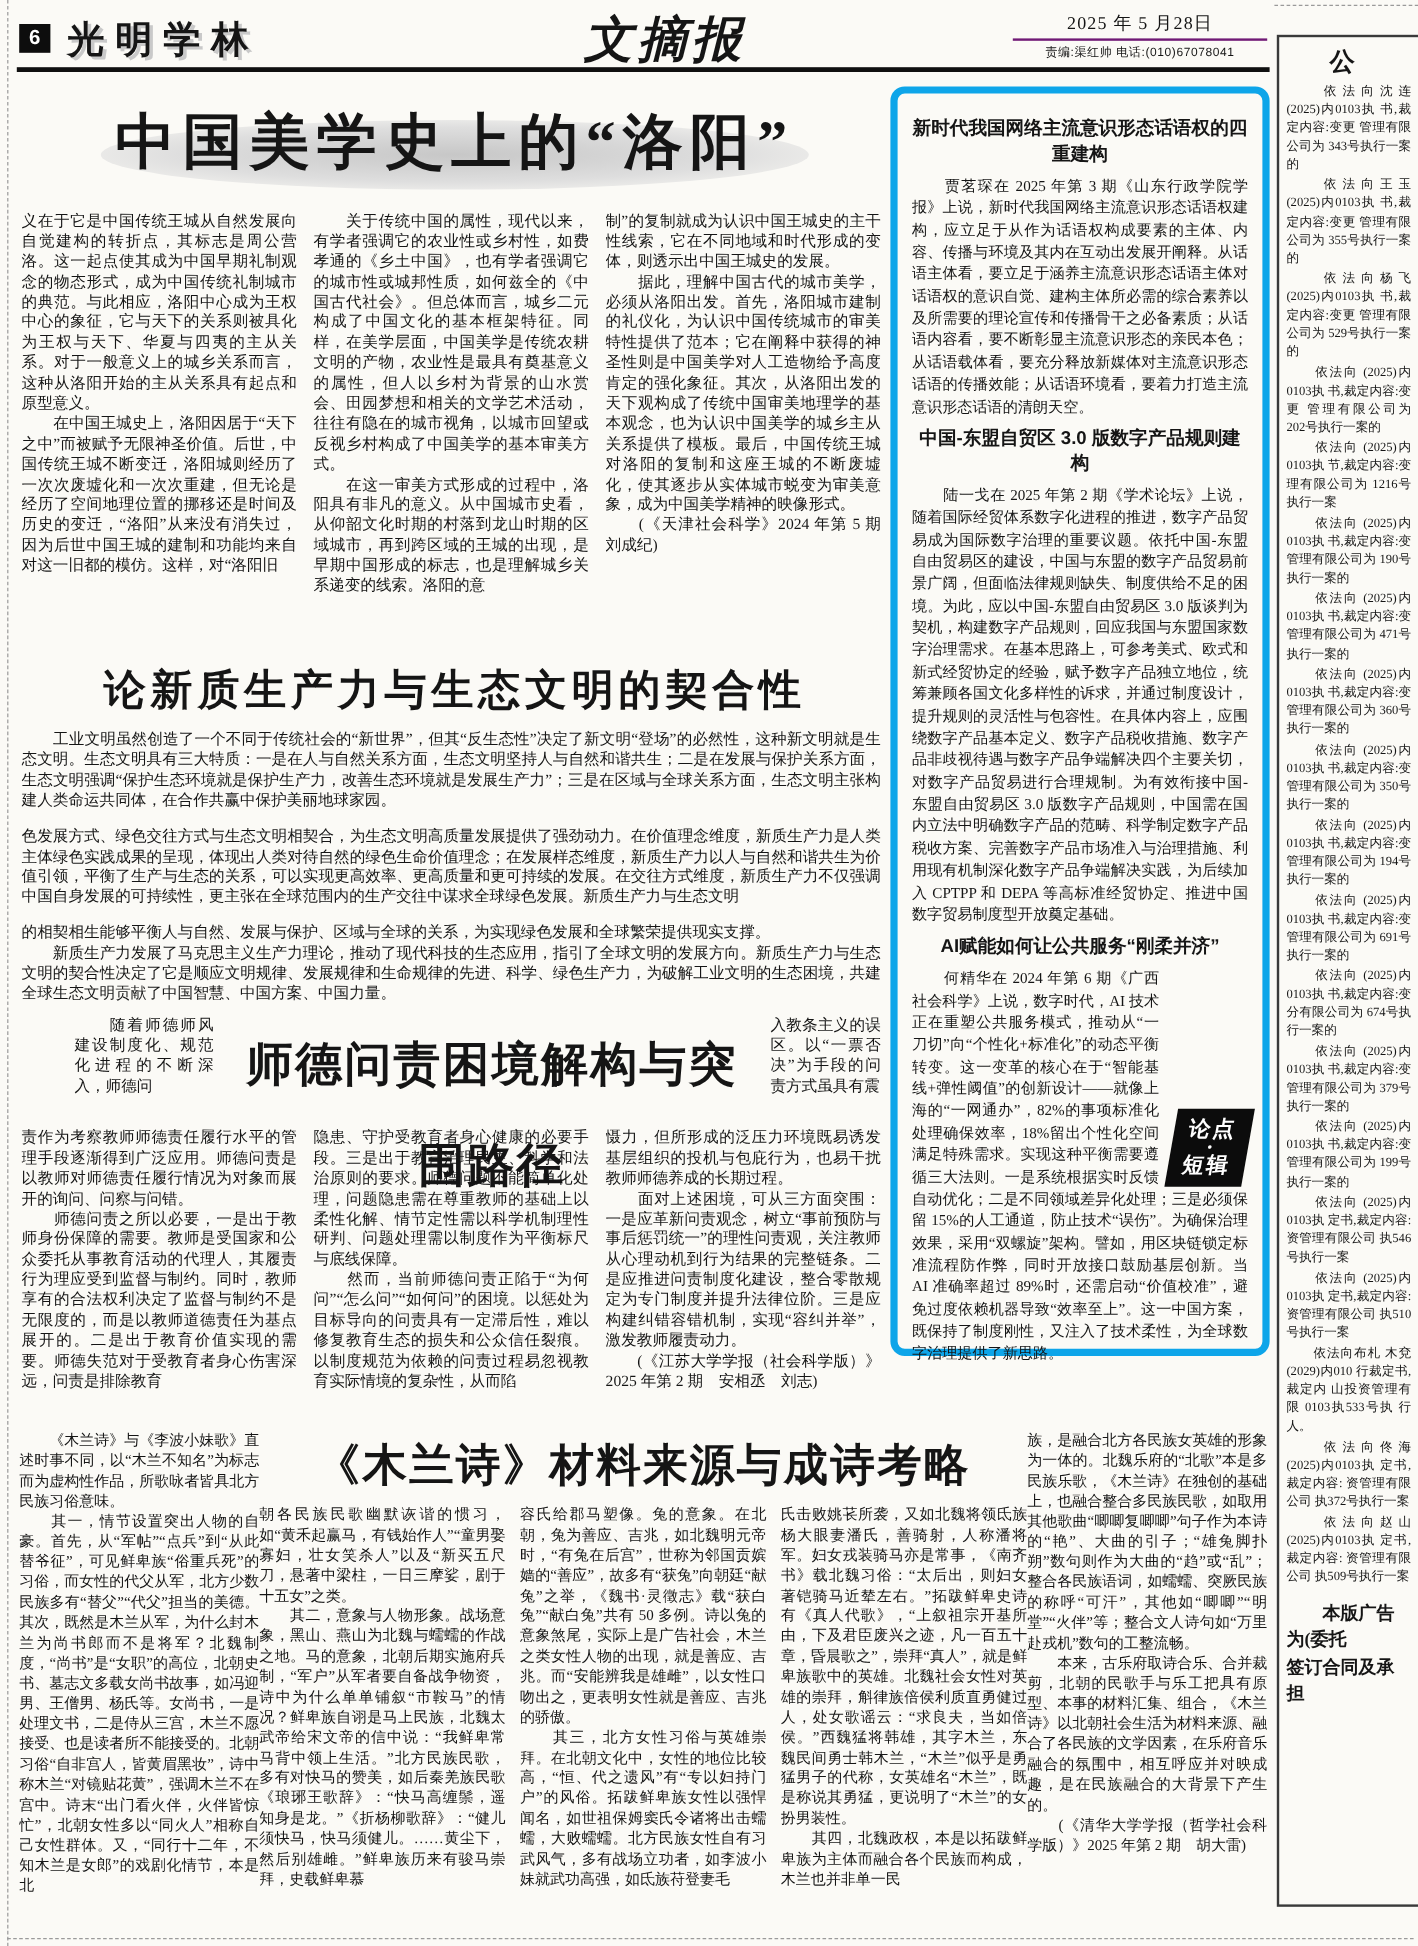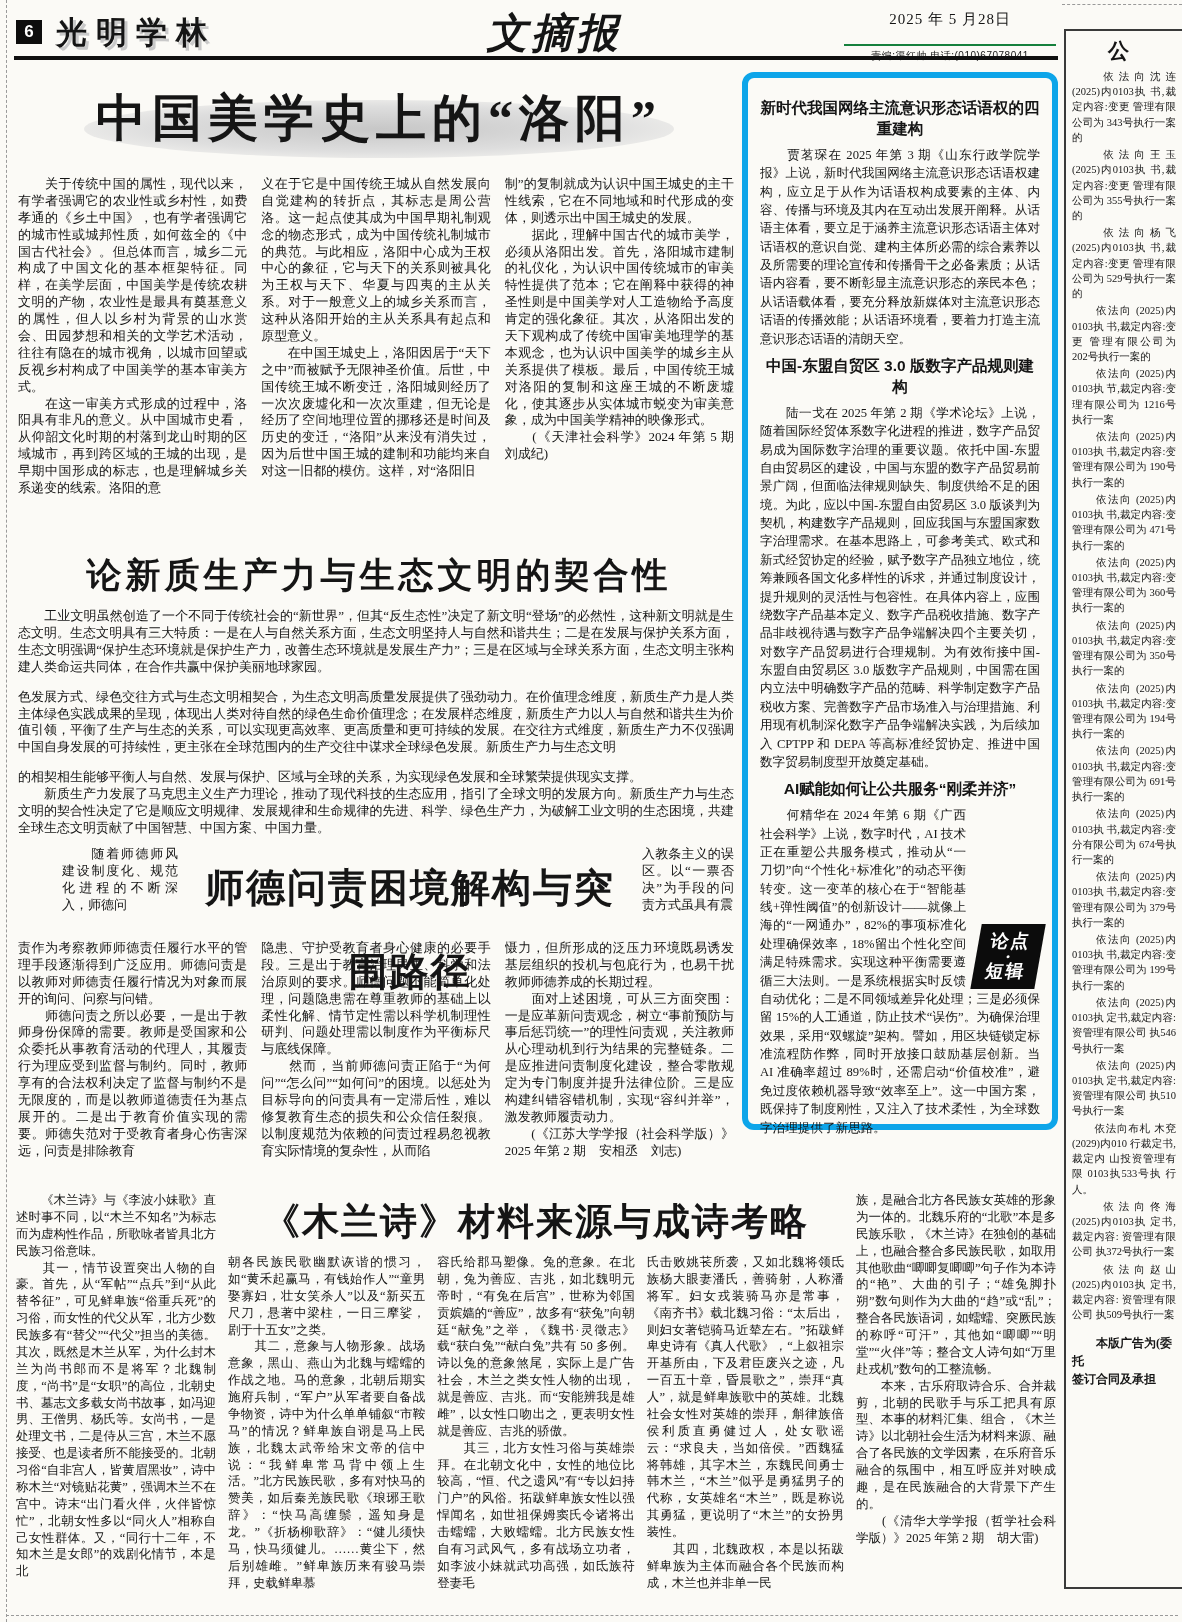--- a/index.html
+++ b/index.html
@@ -15,21 +15,21 @@
   
   .hdr{position:absolute;left:0;top:0;width:100%;height:50px;}
   .pagenum{position:absolute;left:2px;top:14px;width:26px;height:24px;background:#0d0d0d;color:#fff;
     font-family:"Liberation Sans","DejaVu Sans",sans-serif;font-weight:bold;font-size:17px;
     display:flex;align-items:center;justify-content:center;}
   .secname{position:absolute;left:42px;top:6px;font-size:31px;font-weight:900;letter-spacing:9px;
     text-shadow:3px 3px 0 #c9c9c9;}
   .masthead{position:absolute;left:420px;top:0;width:240px;text-align:center;
     font-size:41px;font-weight:900;font-style:italic;letter-spacing:4px;}
   .dateblk{position:absolute;right:2px;top:4px;width:212px;text-align:center;}
-  .dateblk .d{font-size:15px;letter-spacing:1px;border-bottom:2px solid #15803d;padding-bottom:15px;}
+  .dateblk .d{font-size:15px;letter-spacing:1px;border-bottom:2px solid #701a75;padding-bottom:3px;}
   .dateblk .e{font-size:10px;margin-top:3px;letter-spacing:.5px;
     font-family:"Liberation Sans","DejaVu Sans",sans-serif;}
   .thickrule{position:absolute;left:0;top:50px;width:100%;height:4px;background:#101010;}
 
   
   .coltext{font-size:13px;line-height:1.3;text-align:justify;white-space:pre-line;overflow:hidden;}
   .cols{display:flex;gap:14px;position:absolute;}
   .cols>.coltext{flex:1;}
 
   
@@ -59,36 +59,36 @@
   .dtitle{font-family:"Liberation Sans","DejaVu Sans",sans-serif;font-weight:bold;
     font-size:15.5px;line-height:1.35;text-align:center;margin:8px 0 6px 0;}
   .dbody{font-size:12.6px;line-height:1.46;text-align:justify;white-space:pre-line;}
   .badge{float:right;margin:118px 0 0 10px;background:#0c0c0c;color:#fff;
     transform:skewX(-10deg);padding:7px 12px 8px 12px;text-align:center;
     font-family:"Liberation Sans","DejaVu Sans",sans-serif;font-weight:bold;}
   .badge .bl{font-size:18px;letter-spacing:2px;line-height:1.15;}
   .badge .bd{font-size:10px;line-height:.9;}
 
   
-  .mulan{position:absolute;left:2px;top:1186px;width:1040px;height:420px;display:flex;gap:12px;}
+  .mulan{position:absolute;left:2px;top:1186px;width:1040px;height:420px;display:flex;}
   .mulan .coltext{font-size:12.5px;line-height:1.35;}
   .mcol{width:200px;flex:none;height:420px;}
   .mmid{flex:1;display:flex;flex-direction:column;}
   .t4{text-align:center;font-size:37px;font-weight:900;letter-spacing:2px;height:62px;line-height:60px;}
   .mmidcols{display:flex;gap:12px;flex:1;}
   .mmidcols>.coltext{flex:1;height:352px;}
 
   
   .strip{position:absolute;left:1062px;top:4px;width:120px;height:1608px;overflow:hidden;}
   .strip-top{border-top:1px dashed #9a9a9a;}
   .nbox{position:absolute;left:2px;top:24px;width:190px;height:1560px;
     border:2px solid #3a3a3a;padding:4px 6px;box-sizing:border-box;}
   .nhead{font-size:21px;font-weight:900;letter-spacing:10px;padding-left:36px;margin:2px 0 4px 0;}
   .nitem{font-size:10.5px;line-height:1.45;text-align:justify;margin-bottom:2px;white-space:pre-line;width:104px;}
-  .nfoot{font-size:12px;font-weight:bold;white-space:pre-line;margin-top:11px;width:104px;line-height:1.5;}
+  .nfoot{font-size:15px;font-weight:bold;white-space:pre-line;margin-top:11px;width:104px;line-height:1.5;}
 </style>
 </head>
 <body>
 
 <div class="page">
   <div class="edge-left"></div>
   <div class="edge-bottom"></div>
 
   <div class="main">
 
@@ -101,24 +101,24 @@
         <div class="e">责编:渠红帅 电话:(010)67078041</div>
       </div>
     </div>
     <div class="thickrule"></div>
 
     <div class="t1wrap">
       <div class="t1wash"></div>
       <div class="t1">中国美学史上的“洛阳”</div>
     </div>
     <div class="cols a1cols">
+      <div class="coltext">义在于它是中国传统王城从自然发展向自觉建构的转折点，其标志是周公营洛。这一起点使其成为中国早期礼制观念的物态形式，成为中国传统礼制城市的典范。与此相应，洛阳中心成为王权中心的象征，它与天下的关系则被具化为王权与天下、华夏与四夷的主从关系。对于一般意义上的城乡关系而言，这种从洛阳开始的主从关系具有起点和原型意义。
+　　在中国王城史上，洛阳因居于“天下之中”而被赋予无限神圣价值。后世，中国传统王城不断变迁，洛阳城则经历了一次次废墟化和一次次重建，但无论是经历了空间地理位置的挪移还是时间及历史的变迁，“洛阳”从来没有消失过，因为后世中国王城的建制和功能均来自对这一旧都的模仿。这样，对“洛阳旧</div>
       <div class="coltext">　　关于传统中国的属性，现代以来，有学者强调它的农业性或乡村性，如费孝通的《乡土中国》，也有学者强调它的城市性或城邦性质，如何兹全的《中国古代社会》。但总体而言，城乡二元构成了中国文化的基本框架特征。同样，在美学层面，中国美学是传统农耕文明的产物，农业性是最具有奠基意义的属性，但人以乡村为背景的山水赏会、田园梦想和相关的文学艺术活动，往往有隐在的城市视角，以城市回望或反视乡村构成了中国美学的基本审美方式。
 　　在这一审美方式形成的过程中，洛阳具有非凡的意义。从中国城市史看，从仰韶文化时期的村落到龙山时期的区域城市，再到跨区域的王城的出现，是早期中国形成的标志，也是理解城乡关系递变的线索。洛阳的意</div>
-      <div class="coltext">义在于它是中国传统王城从自然发展向自觉建构的转折点，其标志是周公营洛。这一起点使其成为中国早期礼制观念的物态形式，成为中国传统礼制城市的典范。与此相应，洛阳中心成为王权中心的象征，它与天下的关系则被具化为王权与天下、华夏与四夷的主从关系。对于一般意义上的城乡关系而言，这种从洛阳开始的主从关系具有起点和原型意义。
-　　在中国王城史上，洛阳因居于“天下之中”而被赋予无限神圣价值。后世，中国传统王城不断变迁，洛阳城则经历了一次次废墟化和一次次重建，但无论是经历了空间地理位置的挪移还是时间及历史的变迁，“洛阳”从来没有消失过，因为后世中国王城的建制和功能均来自对这一旧都的模仿。这样，对“洛阳旧</div>
       <div class="coltext">制”的复制就成为认识中国王城史的主干性线索，它在不同地域和时代形成的变体，则透示出中国王城史的发展。
 　　据此，理解中国古代的城市美学，必须从洛阳出发。首先，洛阳城市建制的礼仪化，为认识中国传统城市的审美特性提供了范本；它在阐释中获得的神圣性则是中国美学对人工造物给予高度肯定的强化象征。其次，从洛阳出发的天下观构成了传统中国审美地理学的基本观念，也为认识中国美学的城乡主从关系提供了模板。最后，中国传统王城对洛阳的复制和这座王城的不断废墟化，使其逐步从实体城市蜕变为审美意象，成为中国美学精神的映像形式。
 　　(《天津社会科学》2024 年第 5 期　刘成纪)</div>
     </div>
 
     <div class="t2">论新质生产力与生态文明的契合性</div>
     <div class="cols a2cols">
       <div class="coltext">　　工业文明虽然创造了一个不同于传统社会的“新世界”，但其“反生态性”决定了新文明“登场”的必然性，这种新文明就是生态文明。生态文明具有三大特质：一是在人与自然关系方面，生态文明坚持人与自然和谐共生；二是在发展与保护关系方面，生态文明强调“保护生态环境就是保护生产力，改善生态环境就是发展生产力”；三是在区域与全球关系方面，生态文明主张构建人类命运共同体，在合作共赢中保护美丽地球家园。
 　　新质生产力的绿色价值理念、绿</div>
       <div class="coltext">色发展方式、绿色交往方式与生态文明相契合，为生态文明高质量发展提供了强劲动力。在价值理念维度，新质生产力是人类主体绿色实践成果的呈现，体现出人类对待自然的绿色生命价值理念；在发展样态维度，新质生产力以人与自然和谐共生为价值引领，平衡了生产与生态的关系，可以实现更高效率、更高质量和更可持续的发展。在交往方式维度，新质生产力不仅强调中国自身发展的可持续性，更主张在全球范围内的生产交往中谋求全球绿色发展。新质生产力与生态文明</div>

